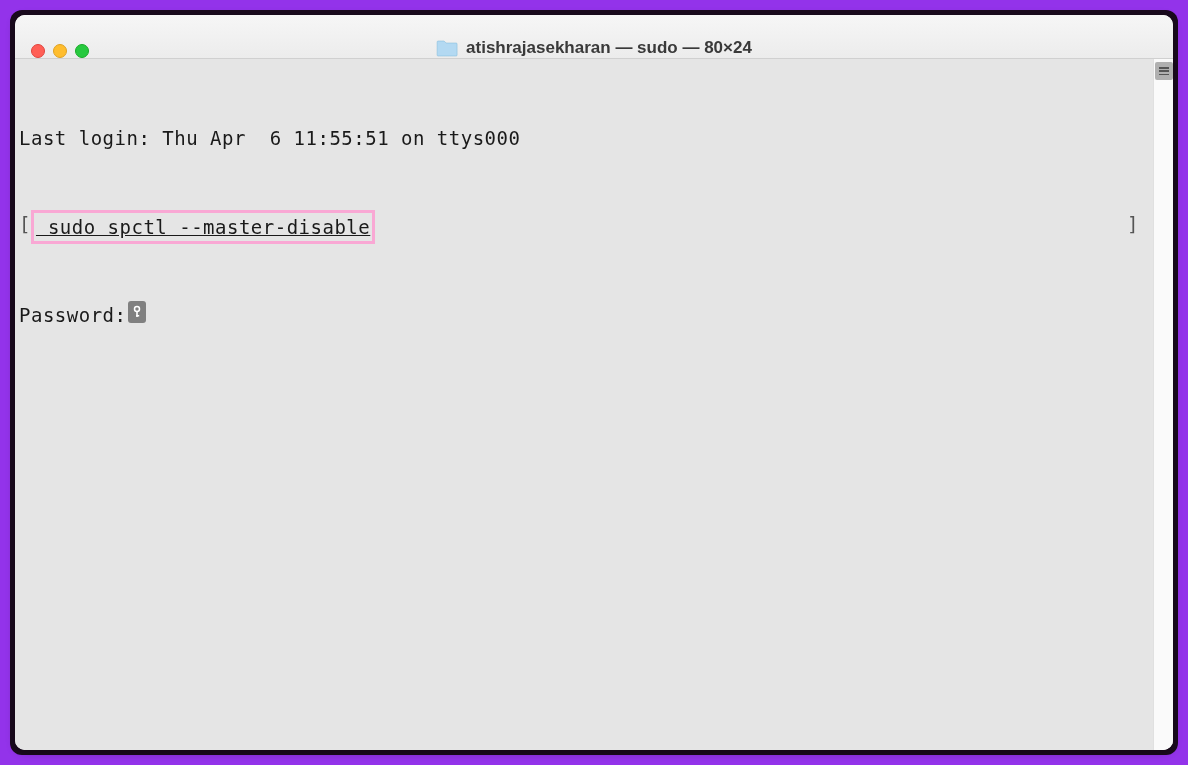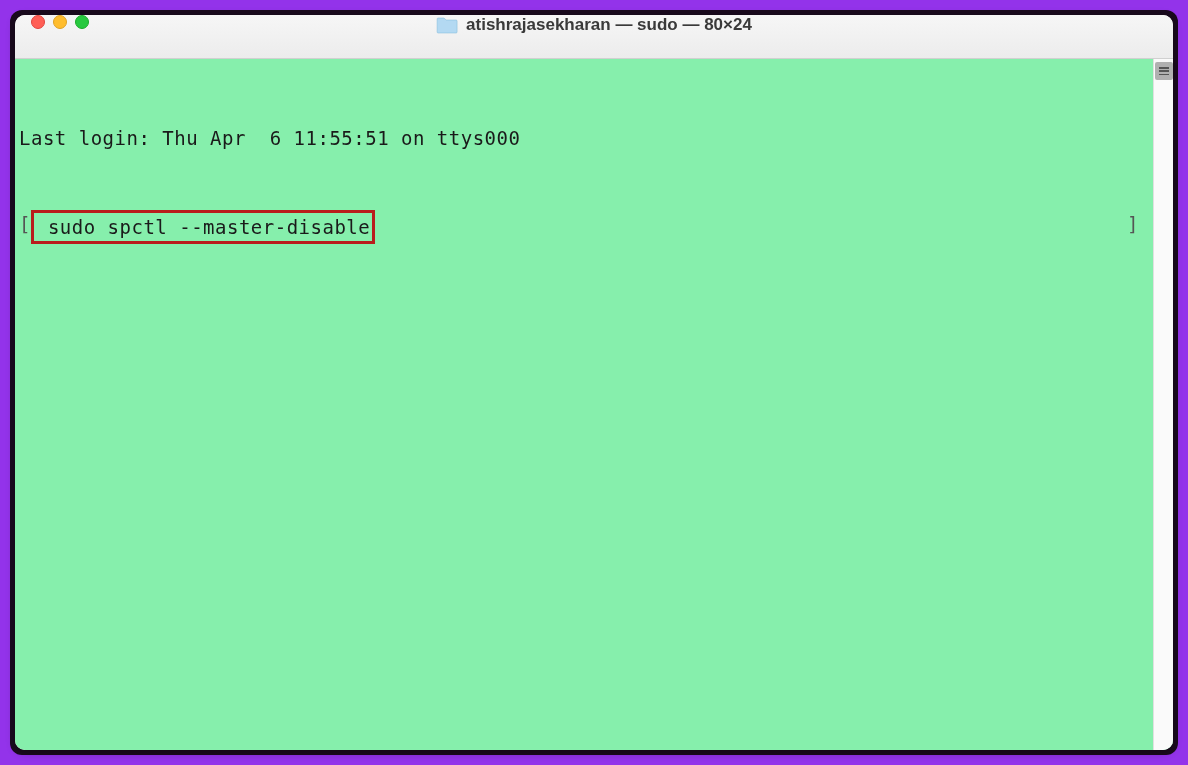--- a/index.html
+++ b/index.html
@@ -26,21 +26,21 @@
       height: 100%;
       overflow: hidden;
       display: flex;
       flex-direction: column;
       box-shadow: 0 2px 10px rgba(0,0,0,0.3);
     }
     .title-bar {
       background: linear-gradient(#f6f6f6, #ececec);
       height: 44px;
       display: flex;
-      align-items: flex-start;
+      align-items: flex-end;
       padding: 0 16px;
       border-bottom: 1px solid #d0d0d0;
       position: relative;
     }
     .traffic-lights {
       display: flex;
       gap: 8px;
       align-items: center;
     }
     .tl {
@@ -64,40 +64,41 @@
       color: #3a3a3a;
     }
     .folder-icon {
       width: 22px;
       height: 18px;
       display: inline-block;
     }
     .terminal-body {
       flex: 1;
       display: flex;
-      background: #86efac;
+      background: #e5e5e5;
     }
     .terminal-content {
       flex: 1;
       padding: 8px 4px;
       font-size: 19px;
       line-height: 1.5;
       color: #1a1a1a;
       font-family: "SF Mono", Monaco, Menlo, Consolas, monospace;
       letter-spacing: 0.5px;
       white-space: pre;
     }
     .line {
       display: flex;
       flex-wrap: nowrap;
     }
     .highlighted {
-      border: 3px solid #b91c1c;
+      border: 3px solid #f9a8d4;
       padding: 0 2px;
       display: inline-block;
+      text-decoration: underline;
     }
     .bracket-l {
       color: #555;
     }
     .bracket-r {
       color: #555;
       margin-left: auto;
       padding-right: 10px;
     }
     .key-icon {
@@ -161,20 +162,25 @@
             <path d="M2 2 h6 l2 2 h10 a1 1 0 0 1 1 1 v11 a1 1 0 0 1 -1 1 h-18 a1 1 0 0 1 -1 -1 v-13 a1 1 0 0 1 1 -1 z" fill="#b3d9f2" stroke="#7eb8d9" stroke-width="0.5"></path>
           </svg>
         </span>
         <span>atishrajasekharan — sudo — 80×24</span>
       </div>
     </div>
     <div class="terminal-body">
       <div class="terminal-content">
         <div class="line"><span>Last login: Thu Apr  6 11:55:51 on ttys000</span></div>
         <div class="line"><span class="bracket-l">[</span><span class="highlighted"> sudo spctl --master-disable</span><span class="bracket-r">]</span></div>
+        <div class="line"><span>Password:</span><span class="key-icon"><svg viewBox="0 0 10 14">
+                <circle cx="5" cy="4" r="2.5" fill="none" stroke="#fff" stroke-width="1.5"></circle>
+                <rect x="4.2" y="6" width="1.6" height="6" fill="#fff"></rect>
+                <rect x="4.2" y="10" width="3" height="1.5" fill="#fff"></rect>
+              </svg></span></div>
       </div>
       <div class="scrollbar-area">
         <div class="scroll-indicator">
           <div class="scroll-lines">
               <span></span>
               <span></span>
               <span></span>
             </div>
         </div>
       </div>

